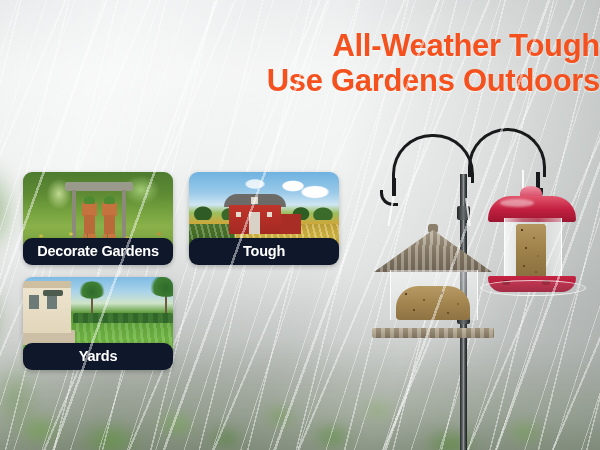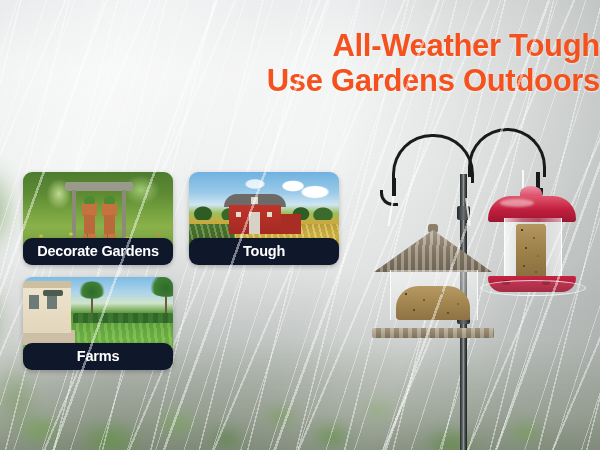--- a/index.html
+++ b/index.html
@@ -436,19 +436,19 @@
           <div class="lawn"></div>
           <div class="patio"></div>
           <div class="house">
             <div class="eave"></div>
               <div class="win wa"></div>
               <div class="win wb"></div>
               <div class="awn"></div>
           </div>
         </div>
       </div>
-      <div class="badge">Farms</div>
+      <div class="badge">Yards</div>
     </div>
 
   </div>
 
   <div class="rain-front"></div>
 </div>
 
 </body></html>

